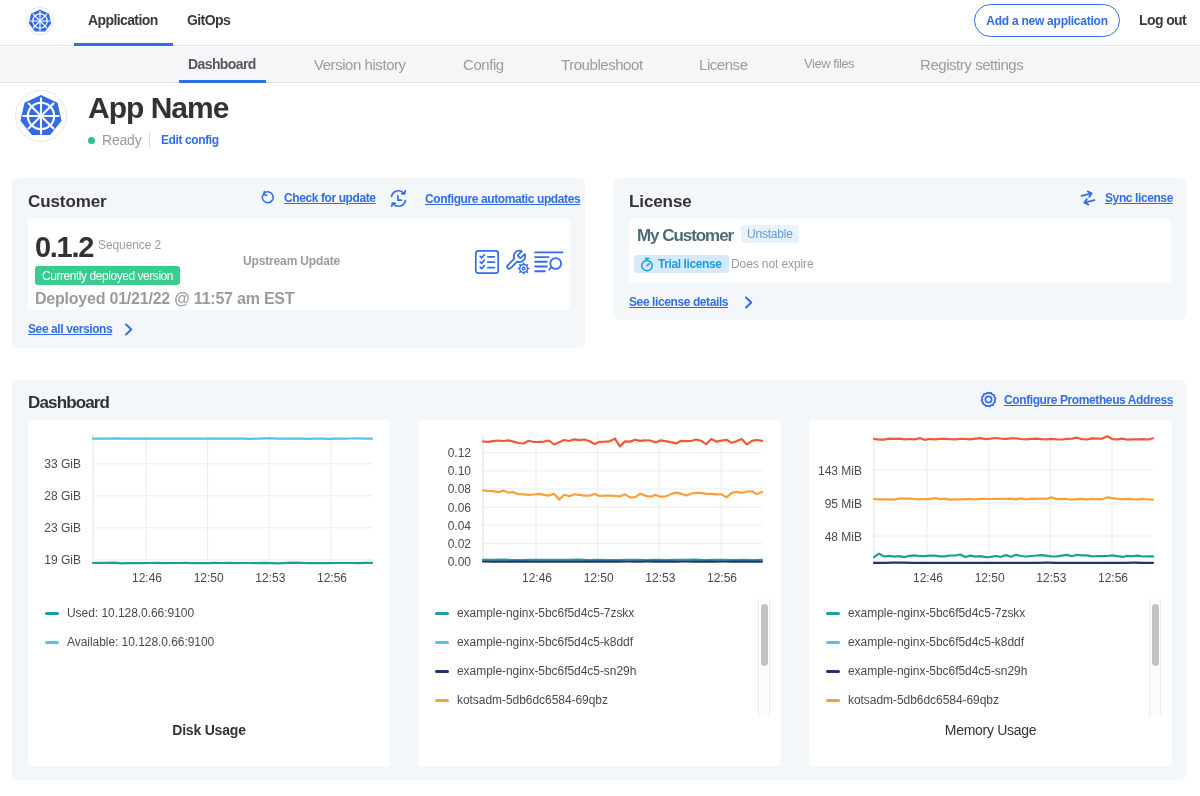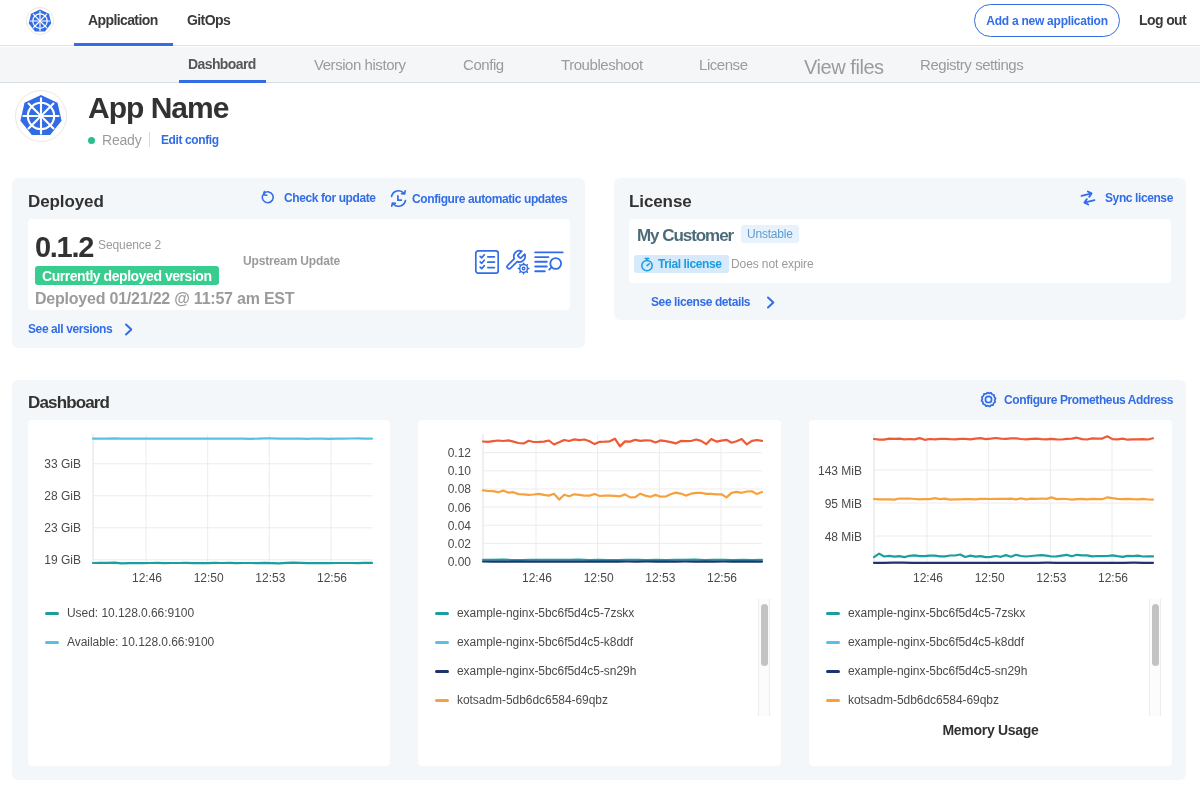--- a/index.html
+++ b/index.html
@@ -1,19 +1,19 @@
 <!DOCTYPE html>
 <html><head><meta charset="utf-8"><style>
 * { margin:0; padding:0; box-sizing:border-box; }
 html,body { width:1200px; height:796px; background:#fff; font-family:"Liberation Sans",sans-serif; overflow:hidden; }
 .abs { position:absolute; }
 .b { font-weight:bold; }
 .card { position:absolute; background:#f4f7f9; border-radius:6px; }
 .white { position:absolute; background:#fff; border-radius:4px; }
-.lnk { font-size:12px; letter-spacing:-0.4px; font-weight:bold; color:#326de6; white-space:nowrap; }
+.lnk { font-size:12px; letter-spacing:-0.4px; font-weight:bold; color:#326de6; white-space:nowrap;text-decoration:underline; }
 </style></head>
 <body style="position:relative">
 
 <div class="abs" style="left:0;top:0;width:1200px;height:46px;background:#fff;border-bottom:1px solid #dde3e6"></div>
 <div class="abs" style="left:26px;top:7px;width:28px;height:28px;border-radius:50%;background:#fff;border:1px solid #ebe7dc;display:flex;align-items:center;justify-content:center">
     <svg width="24" height="24" viewBox="0 0 24 24">
       <polygon points="12.00,0.48 21.01,4.82 23.23,14.56 17.00,22.38 7.00,22.38 0.77,14.56 2.99,4.82" fill="#326ce5"></polygon>
       <circle cx="12.0" cy="12.0" r="7.20" fill="none" stroke="#fff" stroke-width="1.15"></circle>
       <line x1="12.00" y1="9.89" x2="12.00" y2="2.40" stroke="#fff" stroke-width="1.15" stroke-linecap="round"></line>
       <line x1="13.49" y1="10.51" x2="18.79" y2="5.21" stroke="#fff" stroke-width="1.15" stroke-linecap="round"></line>
@@ -33,21 +33,21 @@
     <span style="font-size:12px;letter-spacing:-0.25px;font-weight:bold;color:#326de6">Add a new application</span>
   </div>
 <div class="abs b" style="left:1139px;top:12px;font-size:14px;letter-spacing:-0.6px;color:#3a3a3a">Log out</div>
 
 <div class="abs" style="left:0;top:47px;width:1200px;height:36px;background:#f4f6f8;border-bottom:1px solid #d8dee1"></div>
 <div class="abs" style="left:188px;top:56px;font-size:14px;letter-spacing:-0.6px;font-weight:bold;color:#54575b">Dashboard</div>
 <div class="abs" style="left:314px;top:56px;font-size:15px;letter-spacing:-0.45px;color:#9b9b9b">Version history</div>
 <div class="abs" style="left:463px;top:56px;font-size:15px;letter-spacing:-0.45px;color:#9b9b9b">Config</div>
 <div class="abs" style="left:561px;top:56px;font-size:15px;letter-spacing:-0.45px;color:#9b9b9b">Troubleshoot</div>
 <div class="abs" style="left:699px;top:56px;font-size:15px;letter-spacing:-0.45px;color:#9b9b9b">License</div>
-<div class="abs" style="left:804px;top:56px;font-size:20px;letter-spacing:-0.45px;color:#9b9b9b">View files</div>
+<div class="abs" style="left:804px;top:56px;font-size:13px;letter-spacing:-0.45px;color:#9b9b9b">View files</div>
 <div class="abs" style="left:920px;top:56px;font-size:15px;letter-spacing:-0.45px;color:#9b9b9b">Registry settings</div>
 <div class="abs" style="left:179px;top:80px;width:87px;height:3px;background:#326de6"></div>
 
 <div class="abs" style="left:15px;top:90px;width:52px;height:52px;border-radius:50%;background:#fff;border:1px solid #ece8de;display:flex;align-items:center;justify-content:center">
     <svg width="44" height="44" viewBox="0 0 44 44">
       <polygon points="22.00,0.88 38.51,8.83 42.59,26.70 31.16,41.03 12.84,41.03 1.41,26.70 5.49,8.83" fill="#326ce5"></polygon>
       <circle cx="22.0" cy="22.0" r="13.20" fill="none" stroke="#fff" stroke-width="2.11"></circle>
       <line x1="22.00" y1="18.13" x2="22.00" y2="4.40" stroke="#fff" stroke-width="2.11" stroke-linecap="round"></line>
       <line x1="24.74" y1="19.26" x2="34.45" y2="9.55" stroke="#fff" stroke-width="2.11" stroke-linecap="round"></line>
       <line x1="25.87" y1="22.00" x2="39.60" y2="22.00" stroke="#fff" stroke-width="2.11" stroke-linecap="round"></line>
@@ -59,45 +59,45 @@
       <circle cx="22.0" cy="22.0" r="3.02" fill="#fff"></circle>
     </svg>
   </div>
 <div class="abs b" style="left:88px;top:93px;font-size:30px;line-height:30px;color:#323232;letter-spacing:-1px">App Name</div>
 <div class="abs" style="left:88px;top:137px;width:7px;height:7px;border-radius:50%;background:#2dbd8e"></div>
 <div class="abs" style="left:102px;top:132px;font-size:14px;letter-spacing:-0.2px;color:#9b9b9b">Ready</div>
 <div class="abs" style="left:149px;top:132px;width:1px;height:15px;background:#d9d9d9"></div>
 <div class="abs b" style="left:161px;top:133px;font-size:12px;letter-spacing:-0.4px;color:#326de6">Edit config</div>
 
 <div class="card" style="left:12px;top:178px;width:573px;height:170px"></div>
-<div class="abs b" style="left:28px;top:192px;font-size:17px;letter-spacing:-0.1px;color:#323232">Deployed</div>
+<div class="abs b" style="left:28px;top:192px;font-size:17px;letter-spacing:-0.1px;color:#323232">Customer</div>
 <div class="abs" style="left:258px;top:189px;display:flex;align-items:center;gap:8px">
     <svg width="18" height="18" viewBox="0 0 18 18">
       <path d="M 5.1 3.0 A 7 7 0 1 1 3.4 5.6" fill="none" stroke="#326de6" stroke-width="2" stroke-linecap="round" transform="translate(9,9) scale(0.78) translate(-9,-9)"></path>
       <path d="M 5.6 0.8 L 4.6 4.9 L 8.7 5.4" fill="none" stroke="#326de6" stroke-width="2" stroke-linecap="round" stroke-linejoin="miter" transform="translate(9,9) scale(0.78) translate(-9,-9)"></path>
     </svg>
     <span class="lnk">Check for update</span>
   </div>
-<div class="abs" style="left:389px;top:189px;display:flex;align-items:center;gap:4px">
+<div class="abs" style="left:389px;top:189px;display:flex;align-items:center;gap:17px">
     <svg width="19" height="19" viewBox="0 0 19 19">
       <g fill="none" stroke="#326de6" stroke-width="1.7" stroke-linecap="round" stroke-linejoin="round">
         <path d="M 2.6 7.3 A 7.2 7.2 0 0 1 14.8 4.0"></path>
         <path d="M 12.6 4.6 L 15.6 4.8 L 16.2 1.9"></path>
         <path d="M 16.4 11.7 A 7.2 7.2 0 0 1 4.2 15.0"></path>
         <path d="M 6.4 14.4 L 3.4 14.2 L 2.8 17.1"></path>
         <path d="M 8.9 6.9 L 8.9 11.2 L 12.3 11.2"></path>
       </g>
     </svg>
     <span class="lnk">Configure automatic updates</span>
   </div>
 <div class="white" style="left:28px;top:219px;width:542px;height:91px"></div>
 <div class="abs b" style="left:35px;top:233px;font-size:29px;line-height:29px;letter-spacing:-1.3px;color:#323232">0.1.2</div>
 <div class="abs" style="left:98px;top:238px;font-size:12px;letter-spacing:-0.1px;color:#9b9b9b">Sequence 2</div>
 <div class="abs" style="left:35px;top:266px;height:19px;background:#38cc8e;border-radius:3px;display:flex;align-items:center;padding:0 7px">
-    <span style="font-size:14px;letter-spacing:-0.45px;font-weight:bold;color:#fff">Currently deployed version</span>
+    <span style="font-size:12px;letter-spacing:-0.45px;font-weight:normal;color:#fff">Currently deployed version</span>
   </div>
 <div class="abs b" style="left:35px;top:290px;font-size:16px;letter-spacing:-0.22px;color:#9b9b9b">Deployed 01/21/22 @ 11:57 am EST</div>
 <div class="abs b" style="left:243px;top:254px;font-size:12px;letter-spacing:-0.15px;color:#9b9b9b">Upstream Update</div>
 <div class="abs" style="left:474px;top:249px;display:flex;gap:4px;align-items:center">
     <svg width="26" height="26" viewBox="0 0 26 26">
       <g stroke="#326de6" stroke-width="1.7" fill="none" stroke-linecap="round" stroke-linejoin="round">
         <rect x="1.8" y="1.8" width="22.4" height="22.4" rx="2.4"></rect>
         <path d="M 6.2 7.4 L 7.7 8.9 L 10.3 5.8"></path>
         <line x1="13.8" y1="7.8" x2="20.4" y2="7.8"></line>
         <path d="M 6.2 12.8 L 7.7 14.3 L 10.3 11.2"></path>
@@ -163,21 +163,21 @@
       <g stroke="#1a9ce0" fill="none" stroke-width="1.5" stroke-linecap="round">
         <circle cx="7" cy="8.6" r="5.2"></circle>
         <line x1="5.2" y1="1.4" x2="8.8" y2="1.4"></line>
         <line x1="7" y1="1.6" x2="7" y2="3.2"></line>
         <line x1="7" y1="8.6" x2="9.2" y2="6.8"></line>
       </g>
     </svg>
     <span style="font-size:12px;letter-spacing:-0.4px;font-weight:bold;color:#1a9ce0">Trial license</span>
   </div>
 <div class="abs" style="left:731px;top:257px;font-size:12px;letter-spacing:-0.1px;color:#9b9b9b">Does not expire</div>
-<div class="abs" style="left:651px;top:295px;display:flex;align-items:center;gap:16px">
+<div class="abs" style="left:629px;top:295px;display:flex;align-items:center;gap:16px">
     <span class="lnk">See license details</span>
     <svg width="9" height="13" viewBox="0 0 9 13">
       <polyline points="2,1.5 7.3,6.5 2,11.5" fill="none" stroke="#326de6" stroke-width="2" stroke-linecap="round" stroke-linejoin="round"></polyline>
     </svg>
   </div>
 
 <div class="card" style="left:12px;top:380px;width:1174px;height:400px"></div>
 <div class="abs b" style="left:28px;top:393px;font-size:17px;letter-spacing:-0.85px;color:#323232">Dashboard</div>
 <div class="abs" style="left:980px;top:391px;display:flex;align-items:center;gap:7px">
     <svg width="17" height="17" viewBox="0 0 17 17">
@@ -208,20 +208,21 @@
       <text x="53.0" y="144.3" text-anchor="end" font-size="12" fill="#4a4a4a" font-family="Liberation Sans, sans-serif">19 GiB</text>
       <text x="119.0" y="162" text-anchor="middle" font-size="12" fill="#4a4a4a" font-family="Liberation Sans, sans-serif">12:46</text>
       <text x="180.7" y="162" text-anchor="middle" font-size="12" fill="#4a4a4a" font-family="Liberation Sans, sans-serif">12:50</text>
       <text x="242.3" y="162" text-anchor="middle" font-size="12" fill="#4a4a4a" font-family="Liberation Sans, sans-serif">12:53</text>
       <text x="304.0" y="162" text-anchor="middle" font-size="12" fill="#4a4a4a" font-family="Liberation Sans, sans-serif">12:56</text>
     </svg>
   <div style="position:absolute;left:17px;top:192px;width:14px;height:2.6px;border-radius:2px;background:#1b9e9e"></div>
     <div style="position:absolute;left:39px;top:186px;font-size:12px;letter-spacing:-0.05px;color:#4a4a4a;white-space:nowrap">Used: 10.128.0.66:9100</div>
     <div style="position:absolute;left:17px;top:221px;width:14px;height:2.6px;border-radius:2px;background:#58bfe7"></div>
     <div style="position:absolute;left:39px;top:215px;font-size:12px;letter-spacing:-0.05px;color:#4a4a4a;white-space:nowrap">Available: 10.128.0.66:9100</div>
+  <div style="position:absolute;left:0;top:302px;width:100%;text-align:center;font-size:14px;letter-spacing:-0.2px;font-weight:bold;color:#323232">Disk Usage</div>
 </div>
 <div class="white" style="left:418px;top:420px;width:363px;height:346px">
   <svg width="363" height="175" style="position:absolute;left:0;top:0">
       <line x1="65.0" y1="32.7" x2="344.0" y2="32.7" stroke="#ececec" stroke-width="1"></line>
       <line x1="65.0" y1="50.83" x2="344.0" y2="50.83" stroke="#ececec" stroke-width="1"></line>
       <line x1="65.0" y1="68.96000000000001" x2="344.0" y2="68.96000000000001" stroke="#ececec" stroke-width="1"></line>
       <line x1="65.0" y1="87.09" x2="344.0" y2="87.09" stroke="#ececec" stroke-width="1"></line>
       <line x1="65.0" y1="105.22" x2="344.0" y2="105.22" stroke="#ececec" stroke-width="1"></line>
       <line x1="65.0" y1="123.35" x2="344.0" y2="123.35" stroke="#ececec" stroke-width="1"></line>
       <line x1="65.0" y1="141.48000000000002" x2="344.0" y2="141.48000000000002" stroke="#ececec" stroke-width="1"></line>
@@ -284,14 +285,14 @@
     <div style="position:absolute;left:39px;top:186px;font-size:12px;letter-spacing:-0.05px;color:#4a4a4a;white-space:nowrap">example-nginx-5bc6f5d4c5-7zskx</div>
     <div style="position:absolute;left:17px;top:221px;width:14px;height:2.6px;border-radius:2px;background:#58bfe7"></div>
     <div style="position:absolute;left:39px;top:215px;font-size:12px;letter-spacing:-0.05px;color:#4a4a4a;white-space:nowrap">example-nginx-5bc6f5d4c5-k8ddf</div>
     <div style="position:absolute;left:17px;top:250px;width:14px;height:2.6px;border-radius:2px;background:#1f3370"></div>
     <div style="position:absolute;left:39px;top:244px;font-size:12px;letter-spacing:-0.05px;color:#4a4a4a;white-space:nowrap">example-nginx-5bc6f5d4c5-sn29h</div>
     <div style="position:absolute;left:17px;top:279px;width:14px;height:2.6px;border-radius:2px;background:#f7a13d"></div>
     <div style="position:absolute;left:39px;top:273px;font-size:12px;letter-spacing:-0.05px;color:#4a4a4a;white-space:nowrap">kotsadm-5db6dc6584-69qbz</div>
   <div style="position:absolute;right:11px;top:179px;width:12px;height:117px;background:#fcfcfc;border-left:1px solid #ededed;border-right:1px solid #ededed">
       <div style="position:absolute;left:2px;top:5px;width:7px;height:62px;background:#c3c3c3;border-radius:4px"></div>
     </div>
-  <div style="position:absolute;left:0;top:302px;width:100%;text-align:center;font-size:14px;letter-spacing:-0.3px;font-weight:bold;color:#323232">Memory Usage</div>
+  <div style="position:absolute;left:0;top:302px;width:100%;text-align:center;font-size:14px;letter-spacing:-0.3px;font-weight:normal;color:#323232">Memory Usage</div>
 </div>
 
 </body></html>

